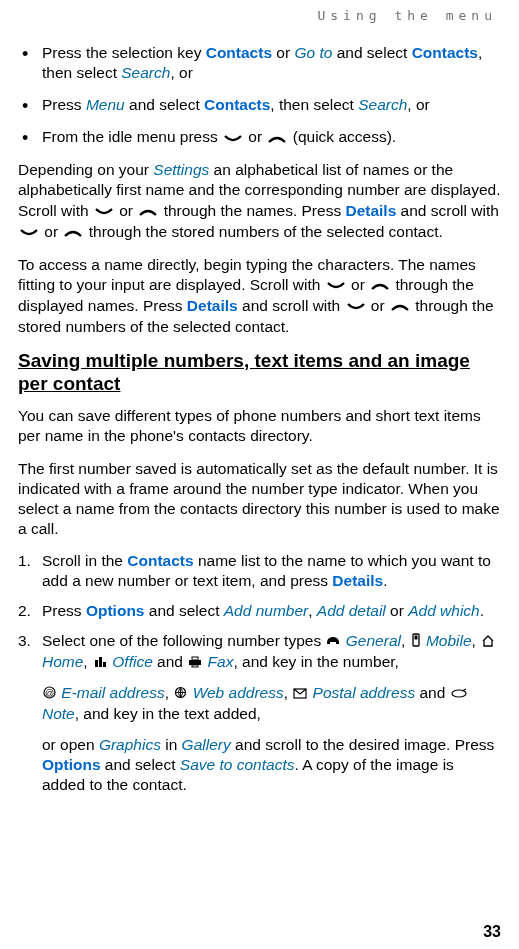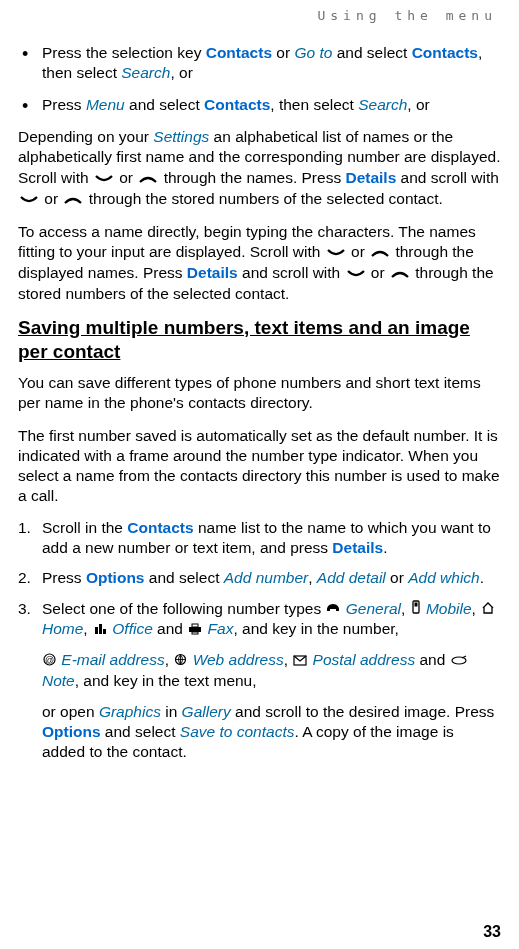--- a/index.html
+++ b/index.html
@@ -95,20 +95,27 @@
   <span>Using the menu</span>
 </div>
 
 <div class="bullet-list">
   <div class="bullet-item">
     <span>Press the selection key </span><span class="blue-bold">Contacts</span><span> or </span><span class="blue-italic">Go to</span><span> and select </span><span class="blue-bold">Contacts</span><span>, then select </span><span class="blue-italic">Search</span><span>, or</span>
   </div>
   <div class="bullet-item">
     <span>Press </span><span class="blue-italic">Menu</span><span> and select </span><span class="blue-bold">Contacts</span><span>, then select </span><span class="blue-italic">Search</span><span>, or</span>
   </div>
+  <div class="bullet-item">
+    <span>From the idle menu press </span><span class="icon"><svg class="arrow" width="20" height="10" viewBox="0 0 20 10">
+          <path d="M2,2 Q10,10 18,2" fill="none" stroke="#000" stroke-width="2.2"></path>
+        </svg></span><span> or </span><span class="icon"><svg class="arrow" width="20" height="10" viewBox="0 0 20 10">
+          <path d="M2,8 Q10,0 18,8" fill="none" stroke="#000" stroke-width="2.2"></path>
+        </svg></span><span> (quick access).</span>
+  </div>
 </div>
 
 <div class="para">
   <span>Depending on your </span><span class="blue-italic">Settings</span><span> an alphabetical list of names or the alphabetically first name and the corresponding number are displayed. Scroll with </span><span class="icon"><svg class="arrow" width="20" height="10" viewBox="0 0 20 10">
         <path d="M2,2 Q10,10 18,2" fill="none" stroke="#000" stroke-width="2.2"></path>
       </svg></span><span> or </span><span class="icon"><svg class="arrow" width="20" height="10" viewBox="0 0 20 10">
         <path d="M2,8 Q10,0 18,8" fill="none" stroke="#000" stroke-width="2.2"></path>
       </svg></span><span> through the names. Press </span><span class="blue-bold">Details</span><span> and scroll with </span><span class="icon"><svg class="arrow" width="20" height="10" viewBox="0 0 20 10">
         <path d="M2,2 Q10,10 18,2" fill="none" stroke="#000" stroke-width="2.2"></path>
       </svg></span><span> or </span><span class="icon"><svg class="arrow" width="20" height="10" viewBox="0 0 20 10">
@@ -168,20 +175,20 @@
           <text x="6.5" y="10" font-size="9" text-anchor="middle" font-family="Arial">@</text>
         </svg></span> <span class="blue-italic">E-mail address</span><span>, </span> <span class="icon"><svg width="13" height="13" viewBox="0 0 13 13">
           <circle cx="6.5" cy="6.5" r="5" fill="none" stroke="#000" stroke-width="1.2"></circle>
           <path d="M1.5 6.5 L11.5 6.5 M6.5 1.5 L6.5 11.5 M6.5 1.5 Q2.5 6.5 6.5 11.5 M6.5 1.5 Q10.5 6.5 6.5 11.5" fill="none" stroke="#000" stroke-width="0.9"></path>
         </svg></span> <span class="blue-italic">Web address</span><span>, </span><span class="icon"><svg width="14" height="11" viewBox="0 0 14 11">
           <rect x="1" y="1" width="12" height="9" fill="none" stroke="#000" stroke-width="1.2"></rect>
           <path d="M1 1 L7 6 L13 1" fill="none" stroke="#000" stroke-width="1.2"></path>
         </svg></span> <span class="blue-italic">Postal address</span><span> and </span><span class="icon"><svg width="16" height="11" viewBox="0 0 16 11">
           <ellipse cx="8" cy="5.5" rx="7" ry="3.5" fill="none" stroke="#000" stroke-width="1.2"></ellipse>
           <path d="M11 3 L15 1" stroke="#000" stroke-width="1.2"></path>
-        </svg></span> <span class="blue-italic">Note</span><span>, and key in the text menu,</span>
+        </svg></span> <span class="blue-italic">Note</span><span>, and key in the text added,</span>
   </div>
   <div class="sub-para">
     <span>or open </span><span class="blue-italic">Graphics</span><span> in </span><span class="blue-italic">Gallery</span><span> and scroll to the desired image. Press </span><span class="blue-bold">Options</span><span> and select </span><span class="blue-italic">Save to contacts</span><span>. A copy of the image is added to the contact.</span>
   </div>
 </div>
 
 <div class="page-num">33</div>
 
 </body></html>

